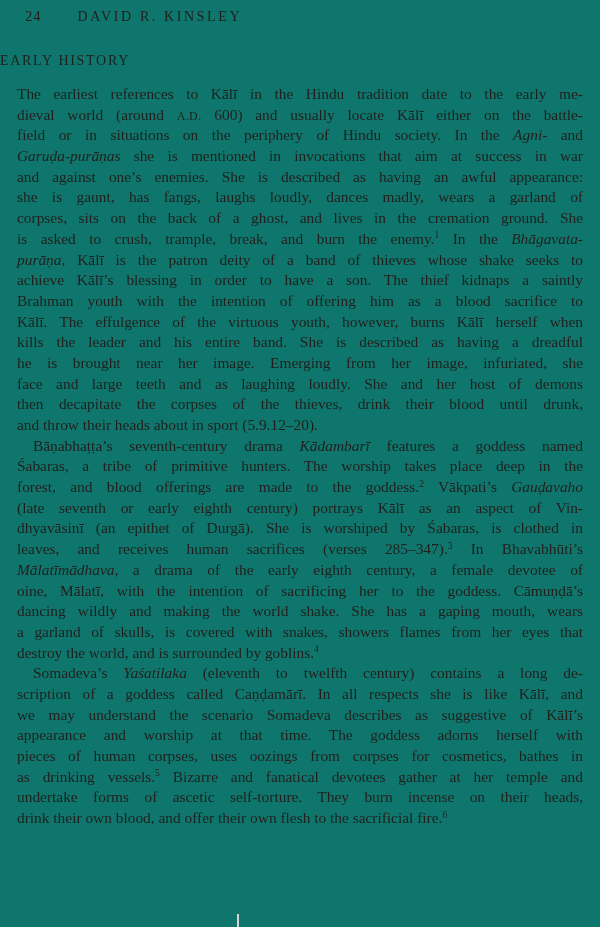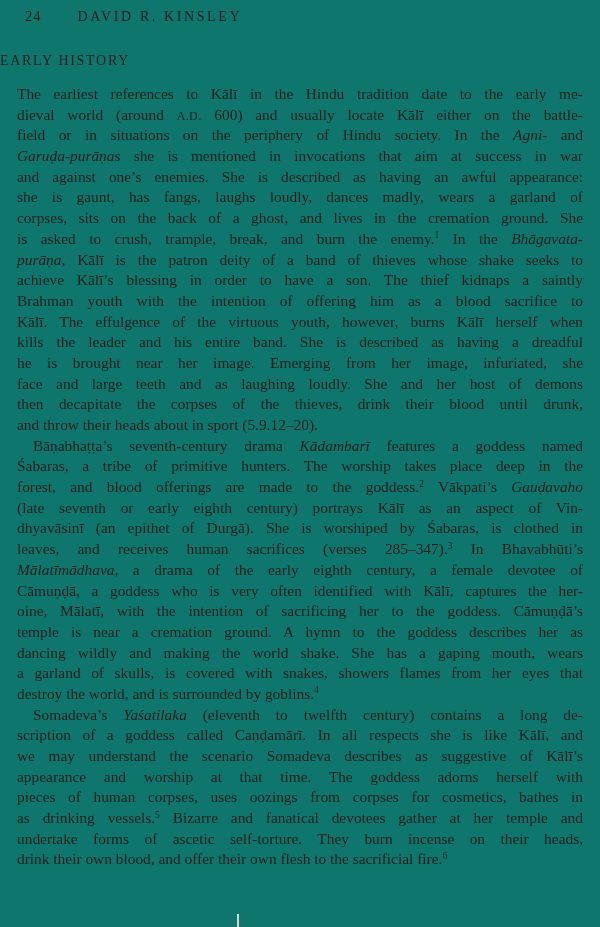--- a/index.html
+++ b/index.html
@@ -114,23 +114,21 @@
       <div class="line"><span>face and large teeth and as laughing loudly. She and her host of demons</span></div>
       <div class="line"><span>then decapitate the corpses of the thieves, drink their blood until drunk,</span></div>
       <div class="line end"><span>and throw their heads about in sport (5.9.12–20).</span></div>
       <div class="line indent"><span>Bāṇabhaṭṭa’s seventh-century drama </span><span class="i">Kādambarī</span><span> features a goddess named</span></div>
       <div class="line"><span>Śabaras, a tribe of primitive hunters. The worship takes place deep in the</span></div>
       <div class="line"><span>forest, and blood offerings are made to the goddess.</span><span class="sup">2</span><span> Vākpati’s </span><span class="i">Gauḍavaho</span></div>
       <div class="line"><span>(late seventh or early eighth century) portrays Kālī as an aspect of Vin-</span></div>
       <div class="line"><span>dhyavāsinī (an epithet of Durgā). She is worshiped by Śabaras, is clothed in</span></div>
       <div class="line"><span>leaves, and receives human sacrifices (verses 285–347).</span><span class="sup">3</span><span> In Bhavabhūti’s</span></div>
       <div class="line"><span class="i">Mālatīmādhava,</span><span> a drama of the early eighth century, a female devotee of</span></div>
-      <div class="line"><span>Cāmuṇḍā, a goddess who is very often identified with Kālī, captures the her-</span></div>
       <div class="line"><span>oine, Mālatī, with the intention of sacrificing her to the goddess. Cāmuṇḍā’s</span></div>
-      <div class="line"><span>temple is near a cremation ground. A hymn to the goddess describes her as</span></div>
       <div class="line"><span>dancing wildly and making the world shake. She has a gaping mouth, wears</span></div>
       <div class="line"><span>a garland of skulls, is covered with snakes, showers flames from her eyes that</span></div>
       <div class="line end"><span>destroy the world, and is surrounded by goblins.</span><span class="sup">4</span></div>
       <div class="line indent"><span>Somadeva’s </span><span class="i">Yaśatilaka</span><span> (eleventh to twelfth century) contains a long de-</span></div>
       <div class="line"><span>scription of a goddess called Caṇḍamārī. In all respects she is like Kālī, and</span></div>
       <div class="line"><span>we may understand the scenario Somadeva describes as suggestive of Kālī’s</span></div>
       <div class="line"><span>appearance and worship at that time. The goddess adorns herself with</span></div>
       <div class="line"><span>pieces of human corpses, uses oozings from corpses for cosmetics, bathes in</span></div>
       <div class="line"><span>as drinking vessels.</span><span class="sup">5</span><span> Bizarre and fanatical devotees gather at her temple and</span></div>
       <div class="line"><span>undertake forms of ascetic self-torture. They burn incense on their heads,</span></div>

